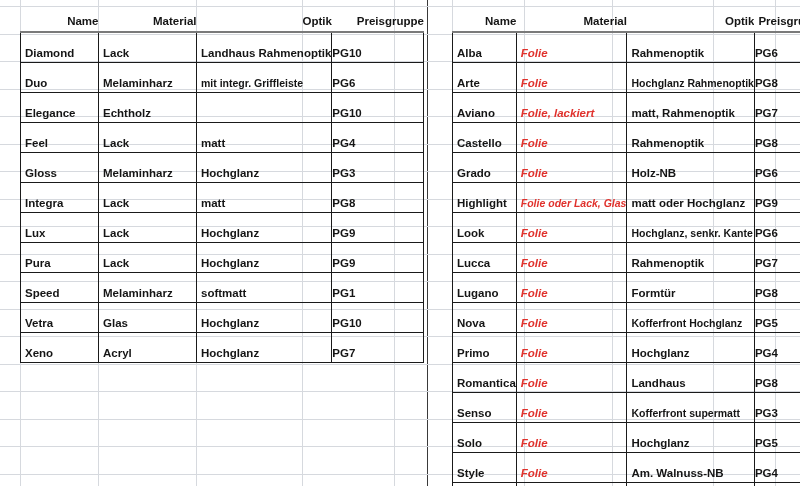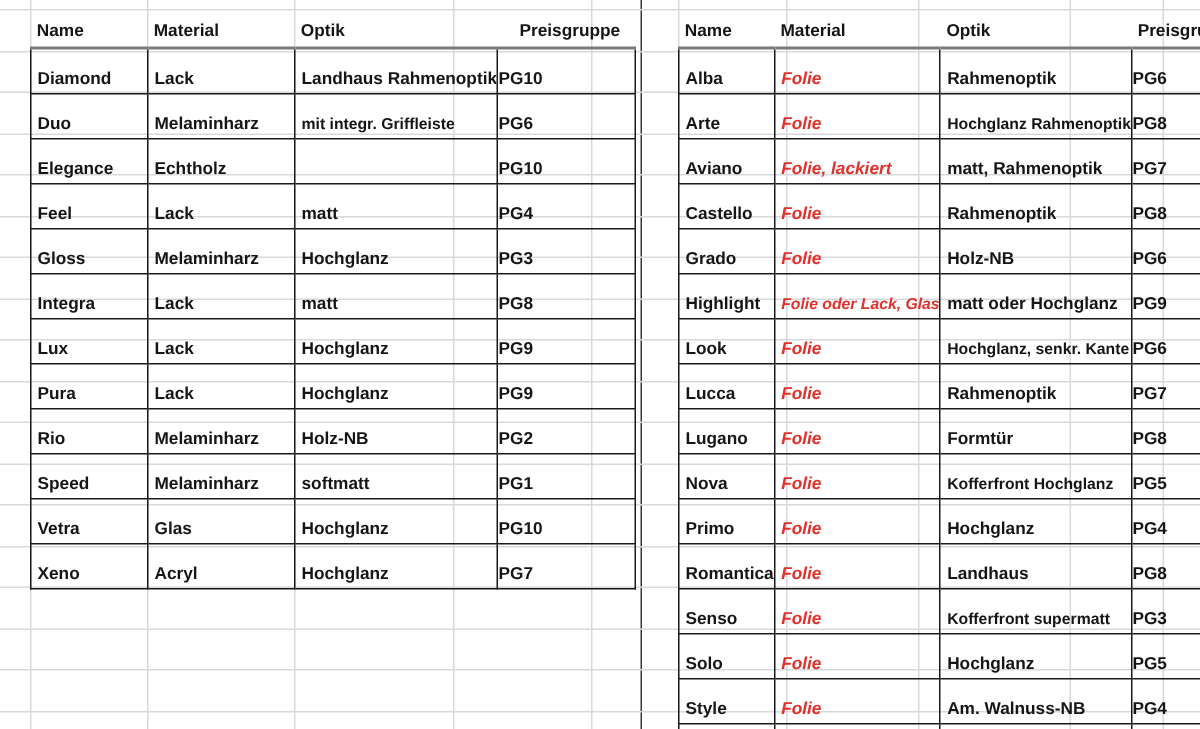--- a/index.html
+++ b/index.html
@@ -52,31 +52,32 @@
     overflow: hidden;
   }
 
   
   .tbl thead th {
     height: 22px;
     border: none;
     border-bottom: 2px solid #7a7a7a;
     font-size: 11.5px;
     padding-bottom: 3px;
+    text-align: right;
   }
 
   
   .tbl tbody td {
     border: 1px solid #1a1a1a;
     height: 27px;
   }
 
   
   .c-pg { text-align: left; padding-left: 0 !important; padding-right: 0 !important; }
-  .tbl thead th.c-pg { text-align: center; padding-left: 4px !important; }
+  .tbl thead th.c-pg { text-align: right; padding-left: 4px !important; }
 
   
   .mat-red { color: #e0312c; font-style: italic; }
 
   
   .two-line { white-space: normal; line-height: 1.15; }
 
   
   .rule-heavy td { border-bottom-color: #6f6f6f; border-bottom-width: 2px; }
 </style>
@@ -172,26 +173,20 @@
         <td>Lack</td>
         <td>Hochglanz</td>
         <td class="c-pg">PG9</td>
       </tr>
       <tr>
         <td>Pura</td>
         <td>Lack</td>
         <td>Hochglanz</td>
         <td class="c-pg">PG9</td>
       </tr>
-      <tr>
-        <td>Rio</td>
-        <td>Melaminharz</td>
-        <td>Holz-NB</td>
-        <td class="c-pg">PG2</td>
-      </tr>
       <tr class="rule-heavy">
         <td>Speed</td>
         <td>Melaminharz</td>
         <td>softmatt</td>
         <td class="c-pg">PG1</td>
       </tr>
       <tr>
         <td>Vetra</td>
         <td>Glas</td>
         <td>Hochglanz</td>

